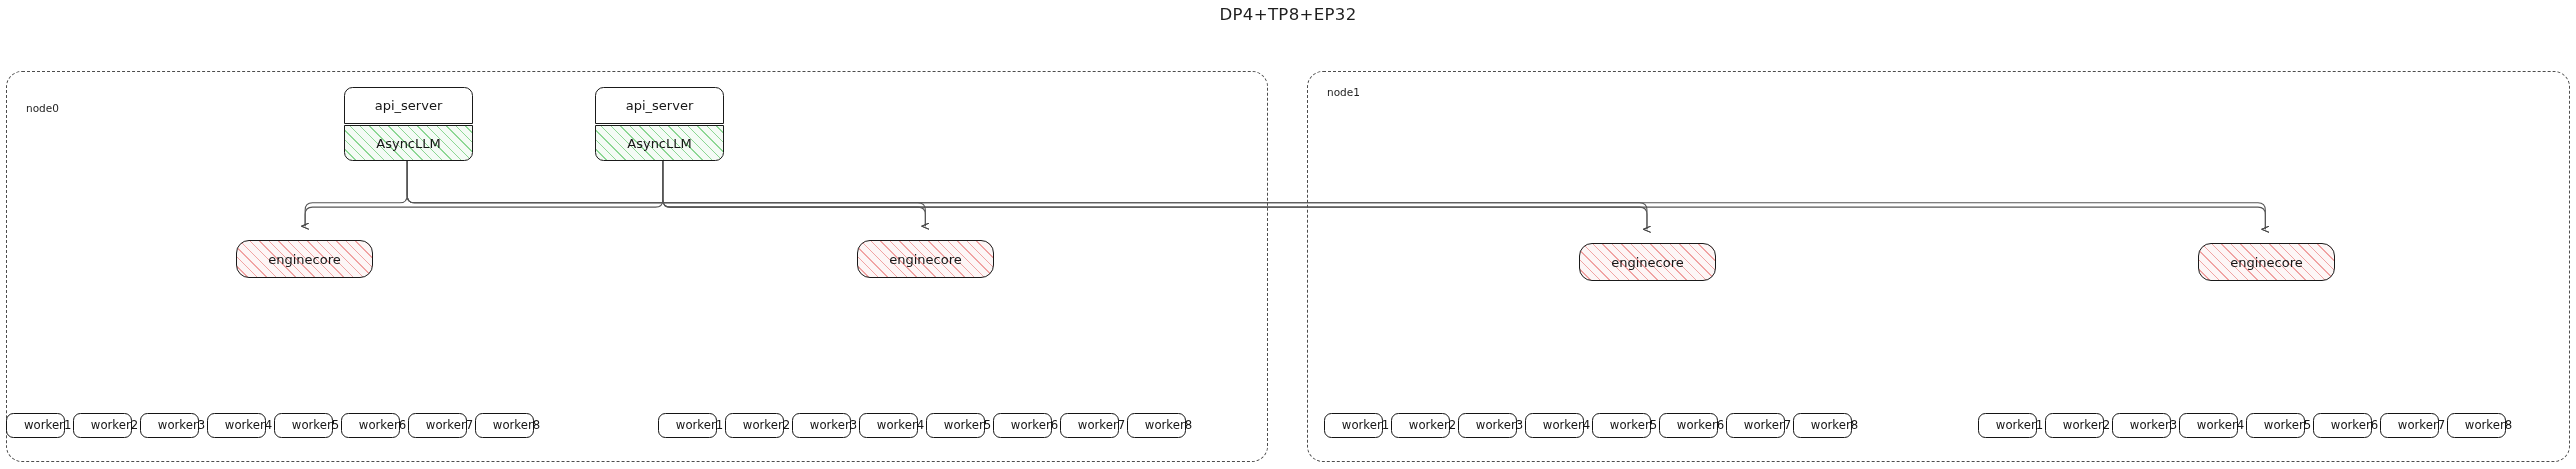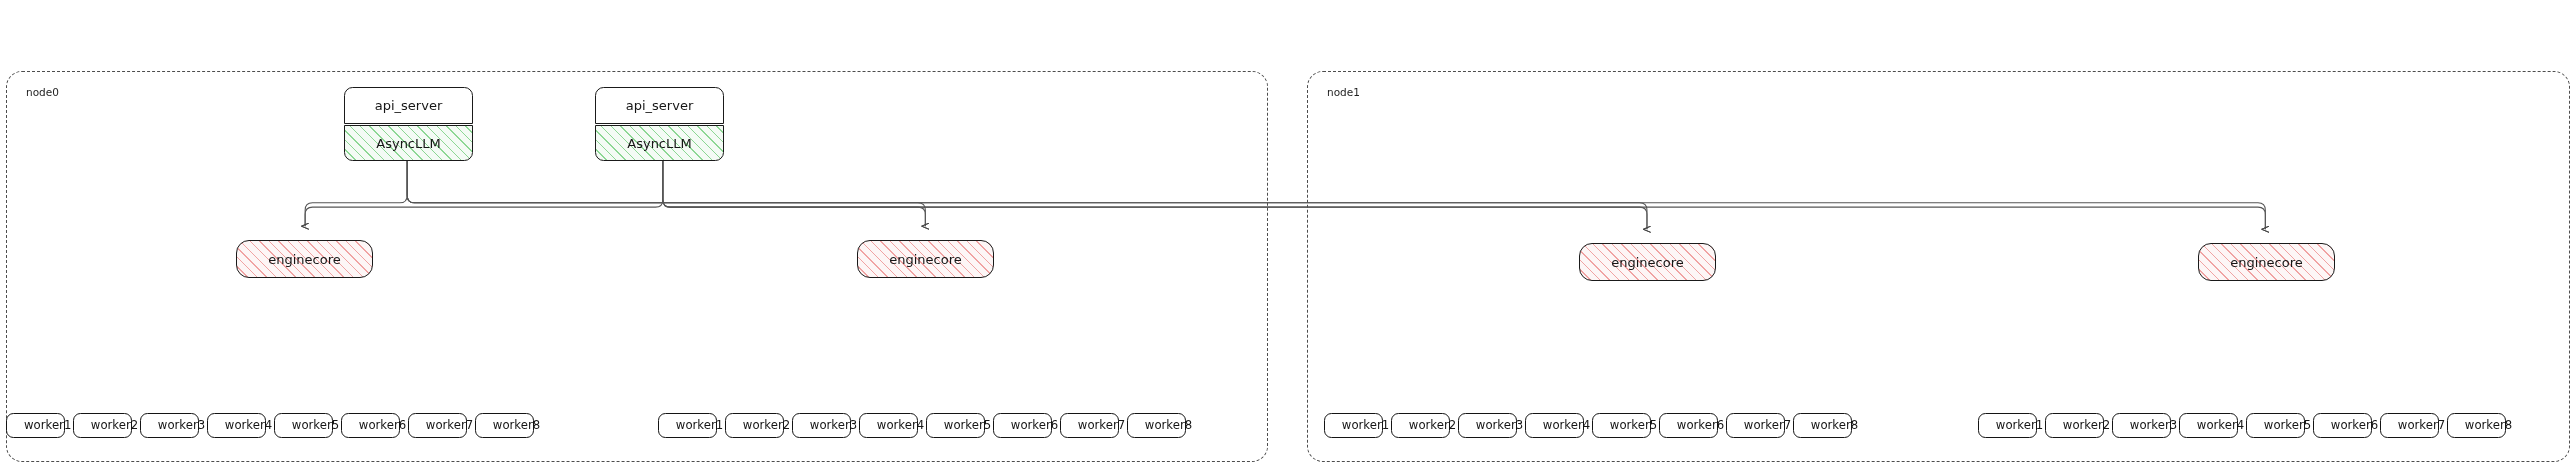--- a/index.html
+++ b/index.html
@@ -71,20 +71,21 @@
   .wlabel{pointer-events:none;padding-left:24px;}
 
   
   #wires{position:absolute;left:0;top:0;width:2576px;height:469px;pointer-events:none;}
 </style>
 </head>
 <body>
 
 <div id="canvas">
 
+  <div class="title">DP4+TP8+EP32</div>
 
   <svg id="wires" viewBox="0 0 4188 763" xmlns="http://www.w3.org/2000/svg">
     <defs>
       <marker id="ah" markerWidth="14" markerHeight="14" refX="5" refY="6" orient="auto" markerUnits="userSpaceOnUse">
         <path d="M0,0 L5,12 L10,0" fill="none" stroke="#444" stroke-width="1.6"></path>
       </marker>
     </defs>
     <g id="wire-group" fill="none" stroke="#555" stroke-width="1.7">
         <path d="M 661 262 L 661 318 Q 661 330 649 330 L 507 330 Q 495 330 495 342 L 495 368" marker-end="url(#ah)"></path>
         <path d="M 661 262 L 661 318 Q 661 330 673 330 L 1492 330 Q 1504 330 1504 342 L 1504 368" marker-end="url(#ah)"></path>
@@ -92,21 +93,21 @@
         <path d="M 661 262 L 661 318 Q 661 330 673 330 L 3672 330 Q 3684 330 3684 342 L 3684 373" marker-end="url(#ah)"></path>
         <path d="M 1077 262 L 1077 325 Q 1077 337 1065 337 L 507 337 Q 495 337 495 349 L 495 368" marker-end="url(#ah)"></path>
         <path d="M 1077 262 L 1077 325 Q 1077 337 1089 337 L 1492 337 Q 1504 337 1504 349 L 1504 368" marker-end="url(#ah)"></path>
         <path d="M 1077 262 L 1077 325 Q 1077 337 1089 337 L 2666 337 Q 2678 337 2678 349 L 2678 373" marker-end="url(#ah)"></path>
         <path d="M 1077 262 L 1077 325 Q 1077 337 1089 337 L 3672 337 Q 3684 337 3684 349 L 3684 373" marker-end="url(#ah)"></path>
       </g>
   </svg>
 
   <div id="nodes-layer">
       <div class="node" style="left: 6.2px; top: 71px; width: 1262px; height: 391px;"></div>
-      <div class="node-label" style="left: 26px; top: 86px;">node0</div>
+      <div class="node-label" style="left: 26px; top: 102px;">node0</div>
       <div class="node" style="left: 1307px; top: 71px; width: 1263px; height: 391px;"></div>
       <div class="node-label" style="left: 1327px; top: 86px;">node1</div>
       <div class="box box-apiserver" style="left: 344px; top: 87px; width: 129px; height: 37px;">api_server</div>
       <div class="box box-asyncllm" style="left: 344px; top: 125px; width: 129px; height: 36px;">AsyncLLM</div>
       <div class="box box-apiserver" style="left: 595px; top: 87px; width: 129px; height: 37px;">api_server</div>
       <div class="box box-asyncllm" style="left: 595px; top: 125px; width: 129px; height: 36px;">AsyncLLM</div>
       <div class="box box-enginecore" style="left: 236px; top: 240px; width: 137px; height: 38px;">enginecore</div>
       <div class="box box-enginecore" style="left: 857px; top: 240px; width: 137px; height: 38px;">enginecore</div>
       <div class="box box-enginecore" style="left: 1579px; top: 243px; width: 137px; height: 38px;">enginecore</div>
       <div class="box box-enginecore" style="left: 2198px; top: 243px; width: 137px; height: 38px;">enginecore</div>

